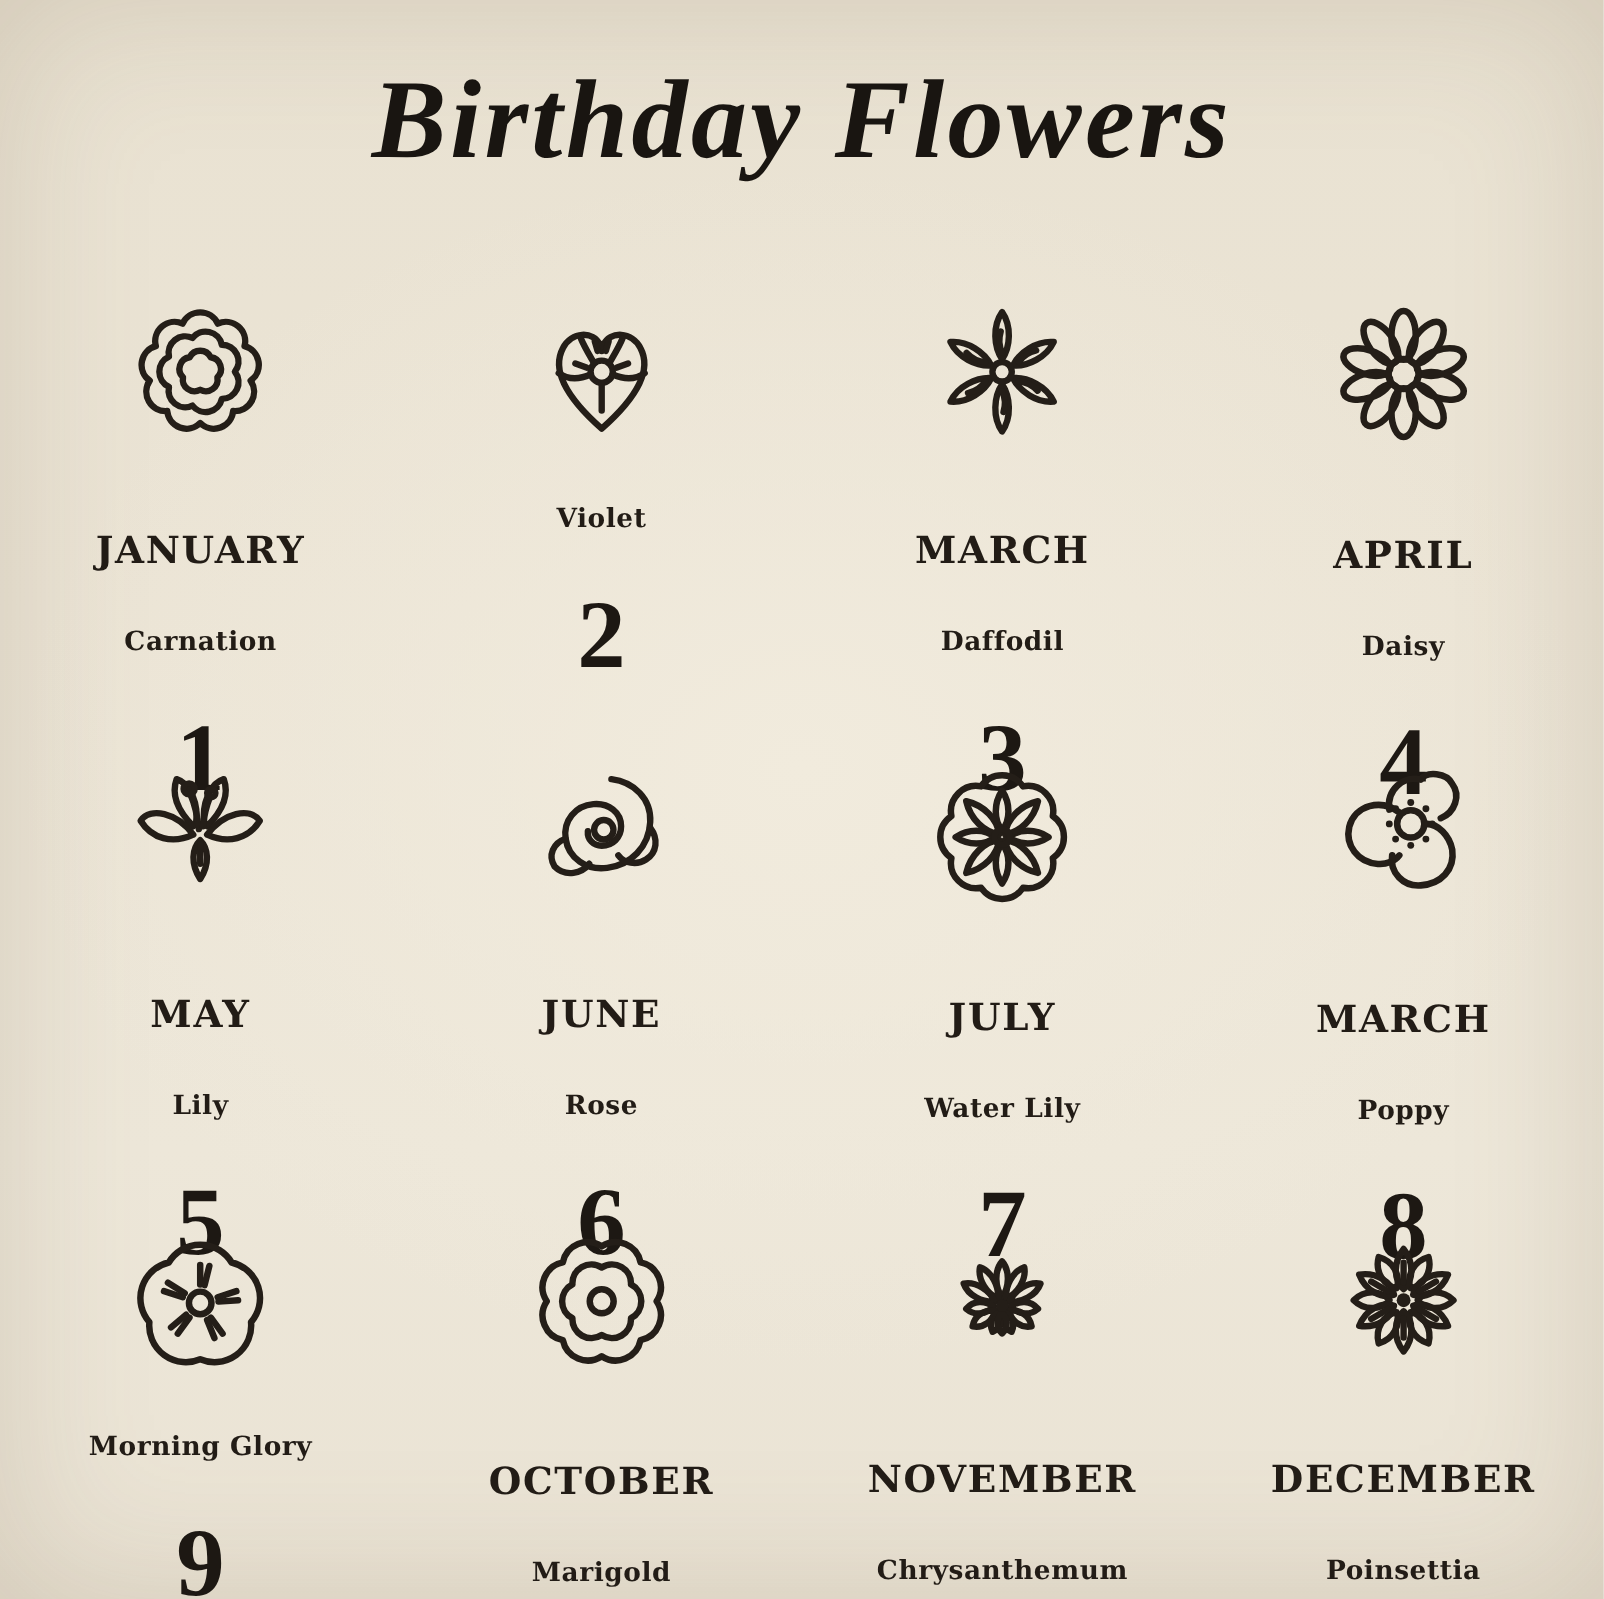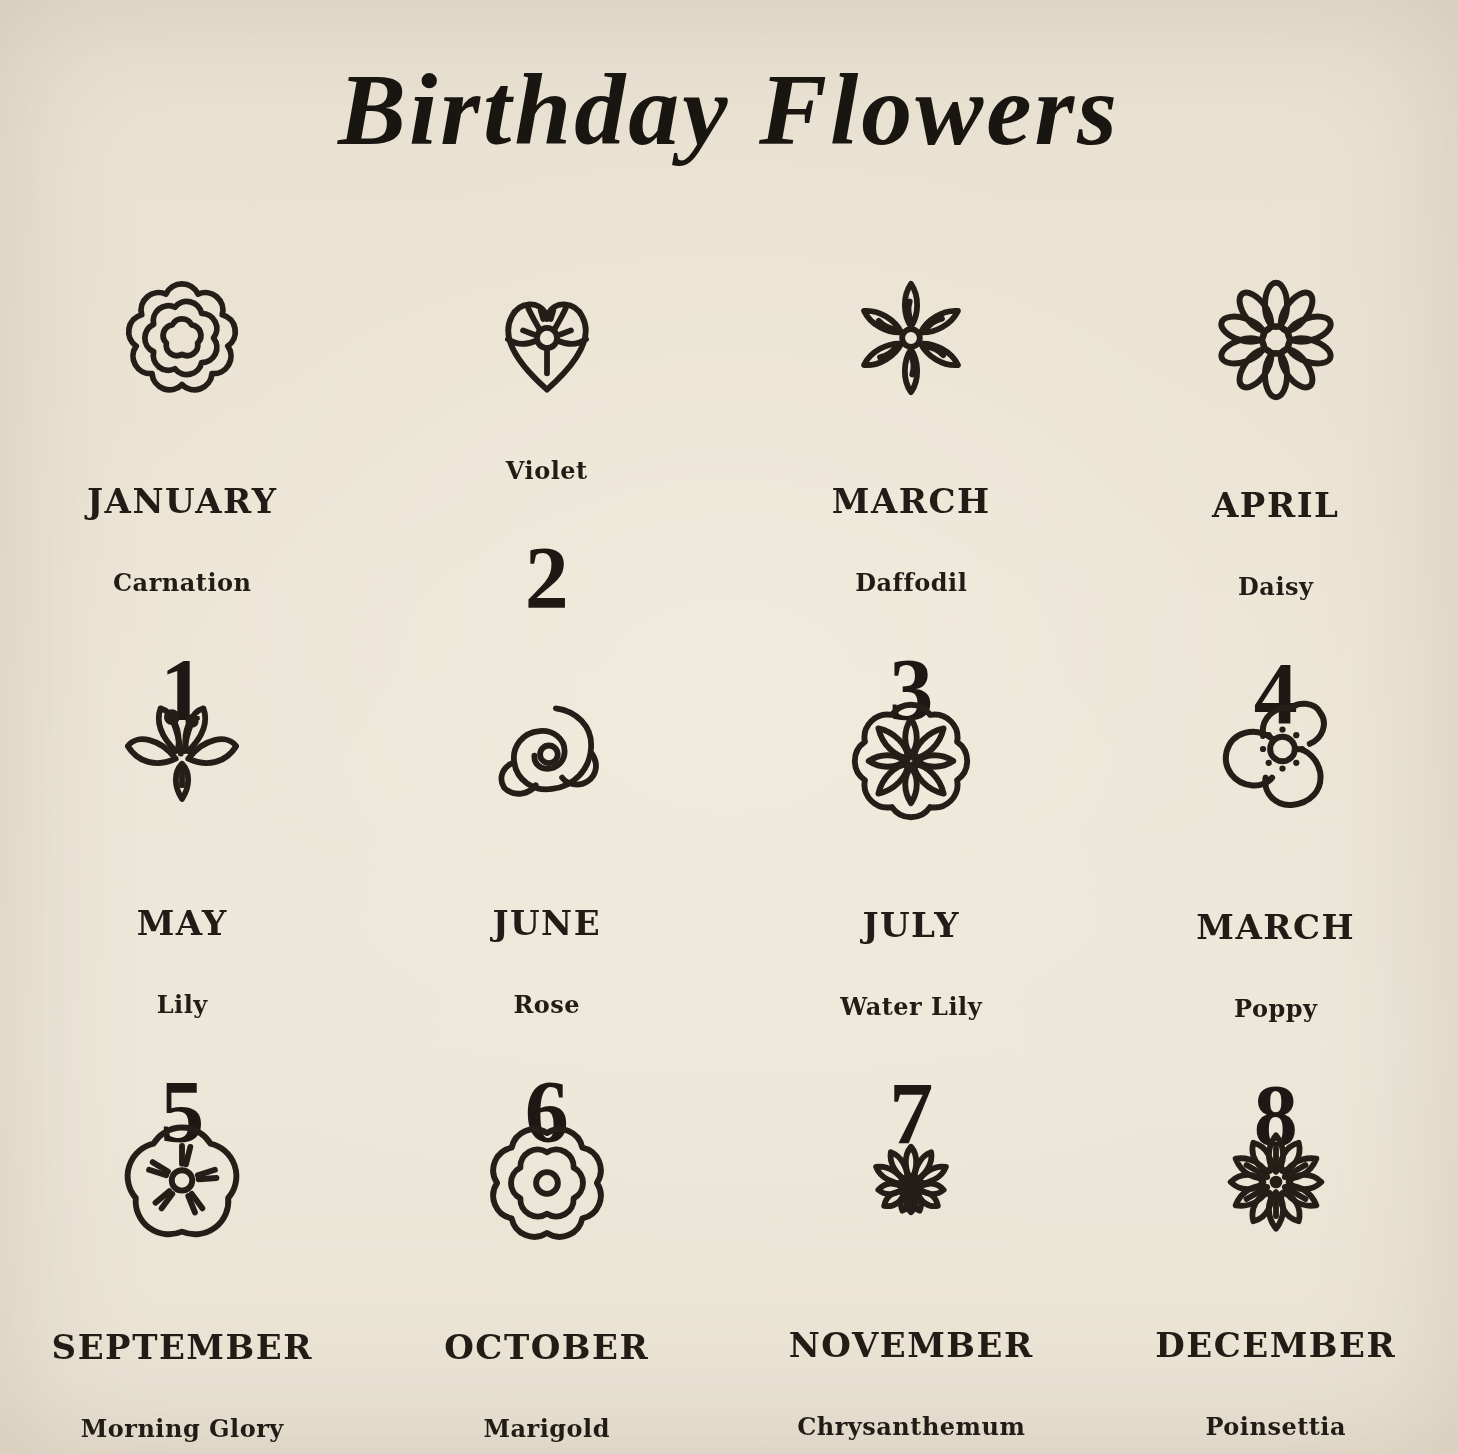--- a/index.html
+++ b/index.html
@@ -229,21 +229,20 @@
           <path d="M37.6,44 L24.3,39.7"></path>
           <path d="M50,35 L50,21"></path>
           <path d="M62.4,44 L75.7,39.7"></path>
           <path d="M54.9,60.1 L60.1,73"></path>
           <path d="M40,56.4 L29.3,65.4"></path>
           <path d="M39,41.1 L27.1,33.7"></path>
           <path d="M53.1,35.4 L56.5,21.8"></path>
           <path d="M63,47.1 L76.9,46.1"></path>
         </svg>
       </div>
-      <div class="month-name">SEPTEMBER</div>
       <div class="flower-name">Morning Glory</div>
       <div class="month-number">9</div>
     </div>
 
     <div class="cell">
       <div class="icon-box">
         <svg viewBox="0 0 100 100" width="128" height="128">
           <path d="M89,50 A18,18 0 0 1 77.6,77.6 A18,18 0 0 1 50,89 A18,18 0 0 1 22.4,77.6 A18,18 0 0 1 11,50 A18,18 0 0 1 22.4,22.4 A18,18 0 0 1 50,11 A18,18 0 0 1 77.6,22.4 A18,18 0 0 1 89,50 Z"></path>
           <path d="M70.8,62 A13.5,13.5 0 0 1 50,74 A13.5,13.5 0 0 1 29.2,62 A13.5,13.5 0 0 1 29.2,38 A13.5,13.5 0 0 1 50,26 A13.5,13.5 0 0 1 70.8,38 A13.5,13.5 0 0 1 70.8,62 Z"></path>
           <circle cx="50" cy="50" r="8.5"></circle>

